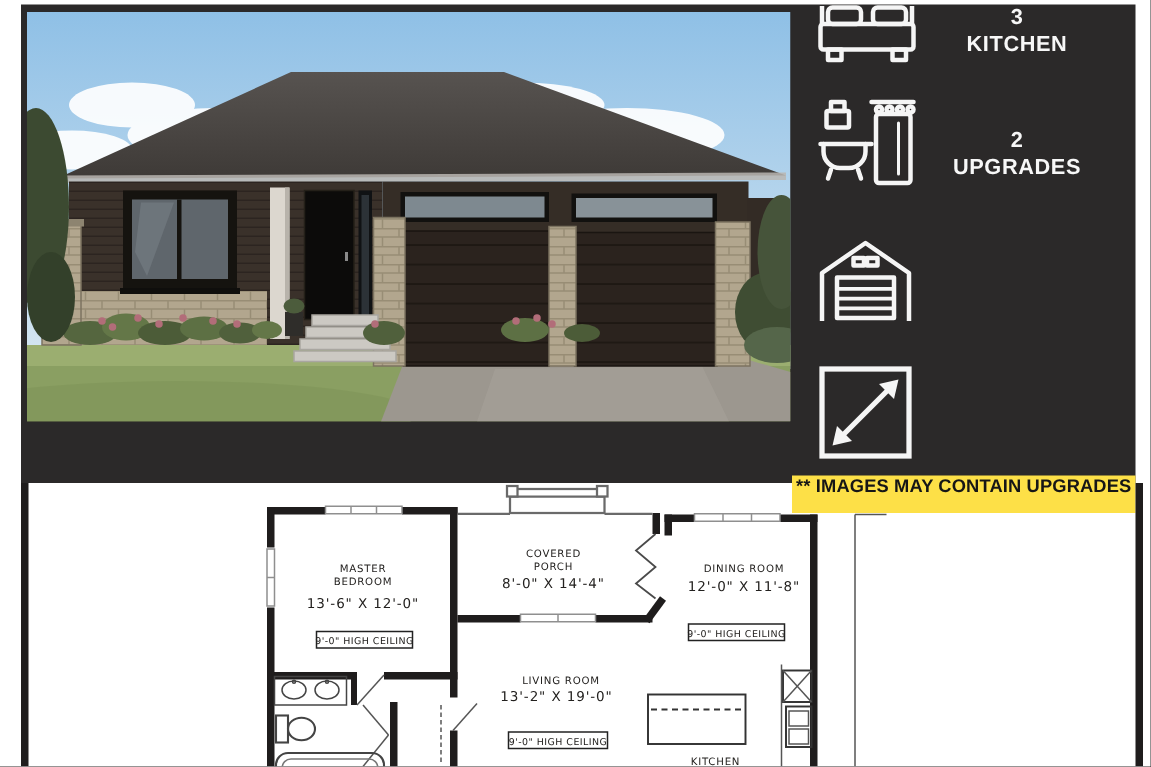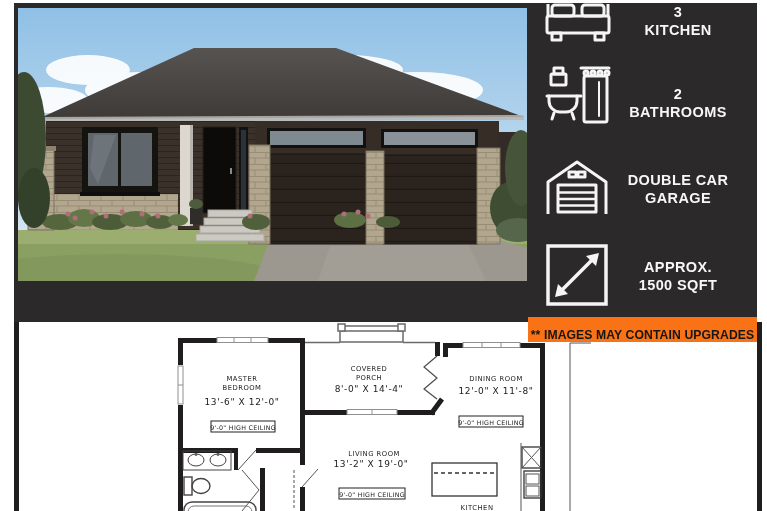--- a/index.html
+++ b/index.html
@@ -8,22 +8,22 @@
     background:#ffffff;font-family:"Liberation Sans",sans-serif;
   }
   .panel{position:absolute;left:14px;top:3px;width:743px;height:319px;background:#2b2929;}
   .photo{position:absolute;left:4px;top:5px;width:509px;height:273px;}
   .spec-icon{position:absolute;left:531px;}
   .spec-text{
     position:absolute;left:584px;width:160px;text-align:center;
     color:#f7f7f7;font-weight:bold;font-size:14.5px;line-height:17.5px;letter-spacing:.4px;
   }
   .disclaimer{
-    position:absolute;left:528px;top:317px;width:229px;height:25px;background:#f97316;
-    display:flex;align-items:flex-end;justify-content:center;
+    position:absolute;left:528px;top:317px;width:229px;height:25px;background:#fde047;
+    display:flex;align-items:flex-start;justify-content:center;
     color:#161616;font-weight:bold;font-size:12.2px;letter-spacing:.1px;white-space:nowrap;
   }
   .plan{position:absolute;left:0;top:322px;width:767px;height:189px;}
   svg text{font-family:"DejaVu Sans",sans-serif;fill:#23211f;}
   .rname{font-size:6.8px;letter-spacing:.5px;text-anchor:middle;}
   .rdims{font-size:9px;letter-spacing:.6px;text-anchor:middle;}
   .rceil{font-size:6.3px;letter-spacing:.3px;text-anchor:middle;}
 </style>
 </head>
 <body>
@@ -177,49 +177,41 @@
       <circle cx="41" cy="9" r="2"></circle>
         <circle cx="48" cy="9" r="2"></circle>
         <circle cx="55" cy="9" r="2"></circle>
         <circle cx="62" cy="9" r="2"></circle>
       <rect x="39" y="12" width="23" height="46" rx="2"></rect>
       <path d="M54,18 V52" stroke-width="2"></path>
     </g>
   </svg>
   <div class="spec-text" style="top:83px">
     <div>2</div>
-    <div>BATHROOMS</div>
+    <div>UPGRADES</div>
   </div>
 
   <svg class="spec-icon" style="top:155px" width="64" height="57" viewBox="0 0 64 57">
     <g fill="none" stroke="#f5f5f5" stroke-width="3" stroke-linejoin="round">
       <polyline points="3,56 3,24 32,4 61,24 61,56"></polyline>
       <rect x="24" y="14" width="7" height="5"></rect>
         <rect x="33" y="14" width="7" height="5"></rect>
       <rect x="13" y="27" width="38" height="27"></rect>
       <path d="M13,34.5 H51 M13,41 H51 M13,47.5 H51" stroke-width="2.5"></path>
     </g>
   </svg>
-  <div class="spec-text" style="top:169px">
-    <div>DOUBLE CAR</div>
-    <div>GARAGE</div>
-  </div>
 
   <svg class="spec-icon" style="top:240px" width="64" height="64" viewBox="0 0 64 64">
     <g fill="none" stroke="#f5f5f5" stroke-width="3.5">
       <rect x="3" y="3" width="58" height="58"></rect>
       <line x1="15" y1="49" x2="49" y2="15"></line>
     </g>
     <polygon points="54,10 41,13 51,23" fill="#f5f5f5"></polygon>
     <polygon points="10,54 23,51 13,41" fill="#f5f5f5"></polygon>
   </svg>
-  <div class="spec-text" style="top:256px">
-    <div>APPROX.</div>
-    <div>1500 SQFT</div>
-  </div>
 </div>
 
 <div class="disclaimer">
   <span>** IMAGES MAY CONTAIN UPGRADES</span>
 </div>
 
 <svg class="plan" viewBox="0 322 767 189">
 
   <rect x="14" y="322" width="5" height="189" fill="#1f1d1d"></rect>
   <rect x="757" y="322" width="5" height="189" fill="#1f1d1d"></rect>

